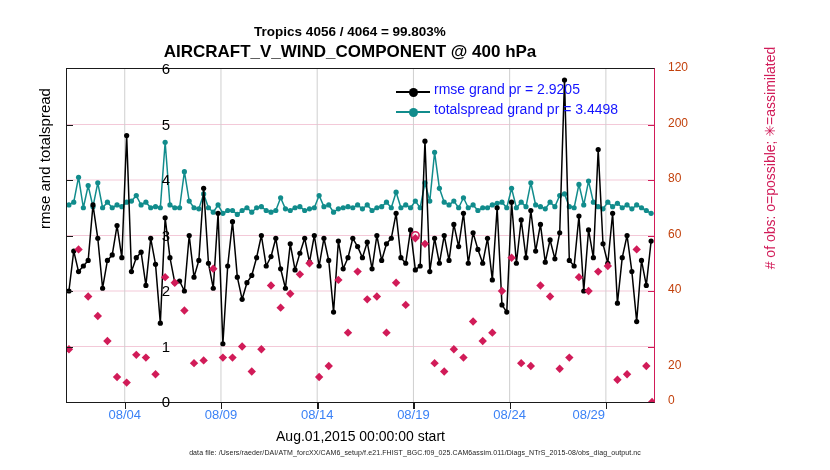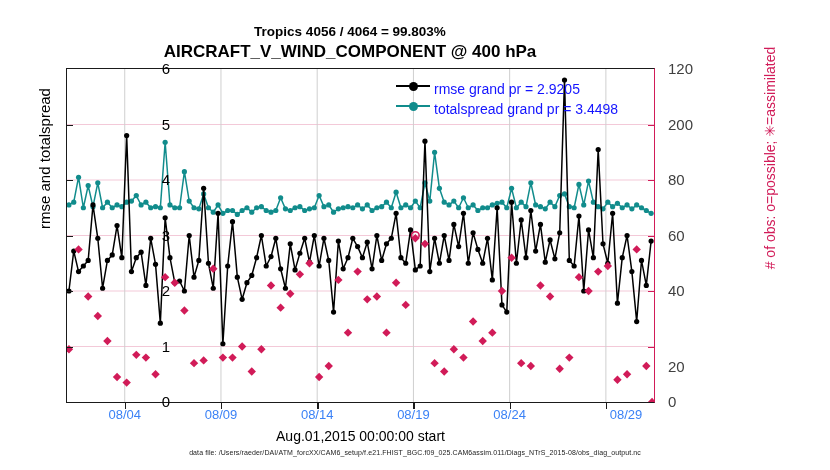--- a/index.html
+++ b/index.html
@@ -40,21 +40,21 @@
   
   .ytick-l{
     position:absolute;right:660px;
     font-size:15px;color:#000;
     text-align:right;width:40px;
     transform:translateY(-9px);
   }
   .tick-mark-l{position:absolute;left:66px;width:7px;height:1.4px;background:#1a1a1a;}
   .ytick-r{
     position:absolute;left:668px;
-    font-size:15px;color:#404040;
+    font-size:12px;color:#c2410c;
     text-align:left;width:46px;
     transform:translateY(-9px);
   }
   .tick-mark-r{position:absolute;left:648px;width:7px;height:1.4px;background:#D11B58;}
 
   .xtick-label{
     position:absolute;top:407px;
     font-size:13px;color:#3b82f6;
     width:70px;margin-left:-35px;text-align:center;
   }
@@ -88,21 +88,21 @@
     letter-spacing:0.1px;
     white-space:nowrap;
   }
 
   
   .legend{
     position:absolute;left:396px;top:79px;
     font-size:14px;color:#1414ff;
     line-height:20px;
   }
-  .legend-row{display:flex;align-items:flex-start;height:20px;white-space:nowrap;}
+  .legend-row{display:flex;align-items:flex-end;height:20px;white-space:nowrap;}
   .legend-swatch{position:relative;width:34px;height:14px;margin-right:4px;flex:0 0 34px;}
   .legend-swatch .ln{position:absolute;left:0;top:6px;width:34px;height:2.4px;}
   .legend-swatch .dot{position:absolute;left:13px;top:2.5px;width:9px;height:9px;border-radius:50%;}
   .sw-black .ln{background:#000;} .sw-black .dot{background:#000;}
   .sw-teal  .ln{background:#118C8C;} .sw-teal .dot{background:#118C8C;}
 </style>
 </head>
 <body>
 
 <div id="stage">
@@ -595,21 +595,21 @@
       <div class="xtick-label" style="left: 124.738px;">08/04</div>
       <div class="tick-mark-x" style="left: 124.738px;"></div>
       <div class="xtick-label" style="left: 220.967px;">08/09</div>
       <div class="tick-mark-x" style="left: 220.967px;"></div>
       <div class="xtick-label" style="left: 317.197px;">08/14</div>
       <div class="tick-mark-x" style="left: 317.197px;"></div>
       <div class="xtick-label" style="left: 413.426px;">08/19</div>
       <div class="tick-mark-x" style="left: 413.426px;"></div>
       <div class="xtick-label" style="left: 509.656px;">08/24</div>
       <div class="tick-mark-x" style="left: 509.656px;"></div>
-      <div class="xtick-label" style="left: 626px;">08/29</div>
+      <div class="xtick-label" style="left: 570px; text-align: right;">08/29</div>
       <div class="tick-mark-x" style="left: 605.885px;"></div>
     </div>
 
   <div class="ylabel-left">rmse and totalspread</div>
   <div class="ylabel-right"># of obs: o=possible; ✳=assimilated</div>
   <div class="xlabel">Aug.01,2015 00:00:00 start</div>
   <div class="footer">data file: /Users/raeder/DAI/ATM_forcXX/CAM6_setup/f.e21.FHIST_BGC.f09_025.CAM6assim.011/Diags_NTrS_2015-08/obs_diag_output.nc</div>
 
   <div class="legend">
     <div class="legend-row">

